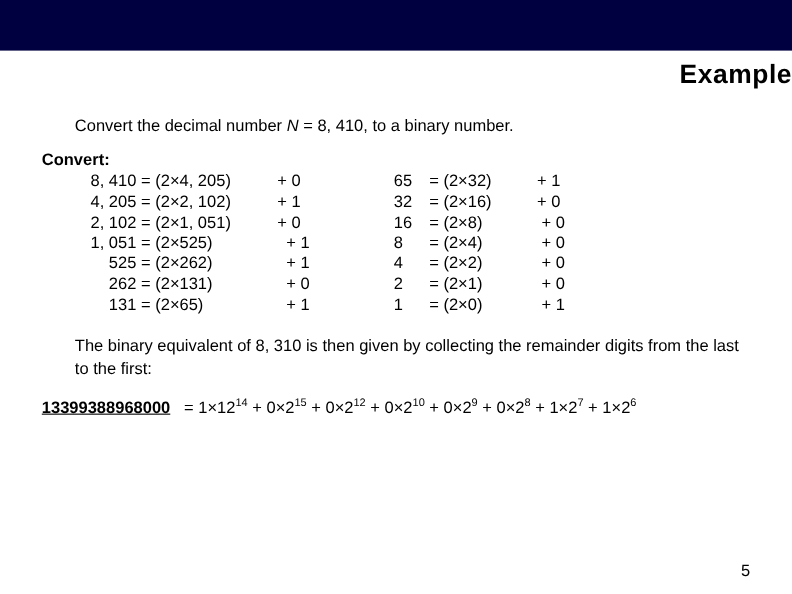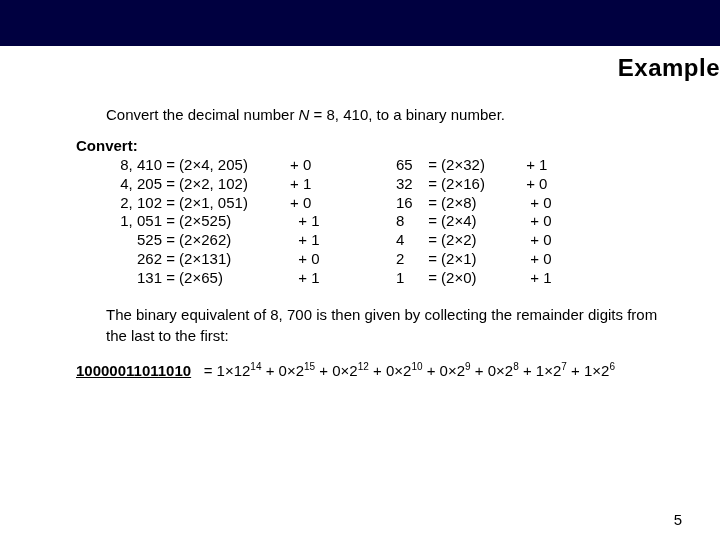--- a/index.html
+++ b/index.html
@@ -8,21 +8,21 @@
     font-family:Arial,Helvetica,sans-serif;
     color:#000;font-size:15px;position:relative;overflow:hidden;
   }
   .titlebar{
     background:#000040;height:46px;width:100%;
   }
   .title{
     text-align:right;font-weight:bold;font-size:24px;
     padding:8px 0 14px 0;letter-spacing:0.5px;
   }
-  .content{padding:4px 38px 0 38px;margin-left:38px;}
+  .content{padding:4px 38px 0 38px;}
   .prompt{margin:6px 0 14px 30px;}
   .italic{font-style:italic;}
   .solution-label{font-weight:bold;margin-top:4px;}
   .sol-lead{margin-left:30px;margin-top:2px;}
   .cols{margin-top:2px;}
   .col{display:inline-block;vertical-align:top;}
   .col-left{margin-left:30px;width:290px;}
   .col-right{width:220px;}
   .row{white-space:pre;line-height:1.25;}
   .lhs{display:inline-block;width:56px;text-align:right;}
@@ -50,21 +50,21 @@
   <div class="prompt">
     <span>Convert the decimal number </span><span class="italic">N</span><span> = 8, 410, to a binary number.</span>
   </div>
 
   <div class="solution-label">Convert:</div>
 
   <div class="cols">
     <div class="col col-left" id="col-left"><div class="row"><span class="lhs">8, 410</span><span class="eq"> = (2×4, 205)</span><span class="rem">+ 0</span></div><div class="row"><span class="lhs">4, 205</span><span class="eq"> = (2×2, 102)</span><span class="rem">+ 1</span></div><div class="row"><span class="lhs">2, 102</span><span class="eq"> = (2×1, 051)</span><span class="rem">+ 0</span></div><div class="row"><span class="lhs">1, 051</span><span class="eq"> = (2×525)</span><span class="rem">  + 1</span></div><div class="row"><span class="lhs">525</span><span class="eq"> = (2×262)</span><span class="rem">  + 1</span></div><div class="row"><span class="lhs">262</span><span class="eq"> = (2×131)</span><span class="rem">  + 0</span></div><div class="row"><span class="lhs">131</span><span class="eq"> = (2×65)</span><span class="rem">  + 1</span></div></div><div class="col col-right" id="col-right"><div class="row"><span class="lhs2">65</span><span class="eq2"> = (2×32)</span><span class="rem2"> + 1</span></div><div class="row"><span class="lhs2">32</span><span class="eq2"> = (2×16)</span><span class="rem2"> + 0</span></div><div class="row"><span class="lhs2">16</span><span class="eq2"> = (2×8)</span><span class="rem2">  + 0</span></div><div class="row"><span class="lhs2">8</span><span class="eq2"> = (2×4)</span><span class="rem2">  + 0</span></div><div class="row"><span class="lhs2">4</span><span class="eq2"> = (2×2)</span><span class="rem2">  + 0</span></div><div class="row"><span class="lhs2">2</span><span class="eq2"> = (2×1)</span><span class="rem2">  + 0</span></div><div class="row"><span class="lhs2">1</span><span class="eq2"> = (2×0)</span><span class="rem2">  + 1</span></div></div>
   </div>
 
-  <div class="para">The binary equivalent of 8, 700 is then given by collecting the remainder digits from the last to the first:</div>
+  <div class="para">The binary equivalent of 8, 310 is then given by collecting the remainder digits from the last to the first:</div>
 
   <div class="finalpara">
-    <div class="final-line1" id="final-line1"><span class="bin">10000011011010</span>&nbsp;&nbsp; = 1×12<span class="sup">14</span> + 0×2<span class="sup">15</span> + 0×2<span class="sup">12</span> + 0×2<span class="sup">10</span> + 0×2<span class="sup">9</span> + 0×2<span class="sup">8</span> + 1×2<span class="sup">7</span> + 1×2<span class="sup">6</span></div>
+    <div class="final-line1" id="final-line1"><span class="bin">13399388968000</span>&nbsp;&nbsp; = 1×12<span class="sup">14</span> + 0×2<span class="sup">15</span> + 0×2<span class="sup">12</span> + 0×2<span class="sup">10</span> + 0×2<span class="sup">9</span> + 0×2<span class="sup">8</span> + 1×2<span class="sup">7</span> + 1×2<span class="sup">6</span></div>
   </div>
 
 </div>
 
 <div class="pagenum">5</div>
 
 </body></html>

